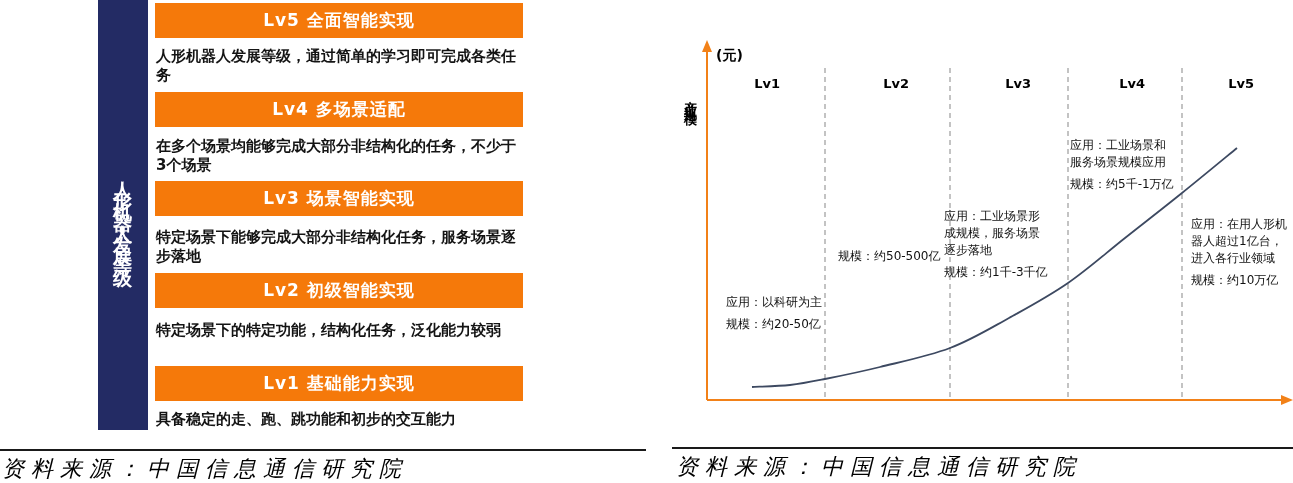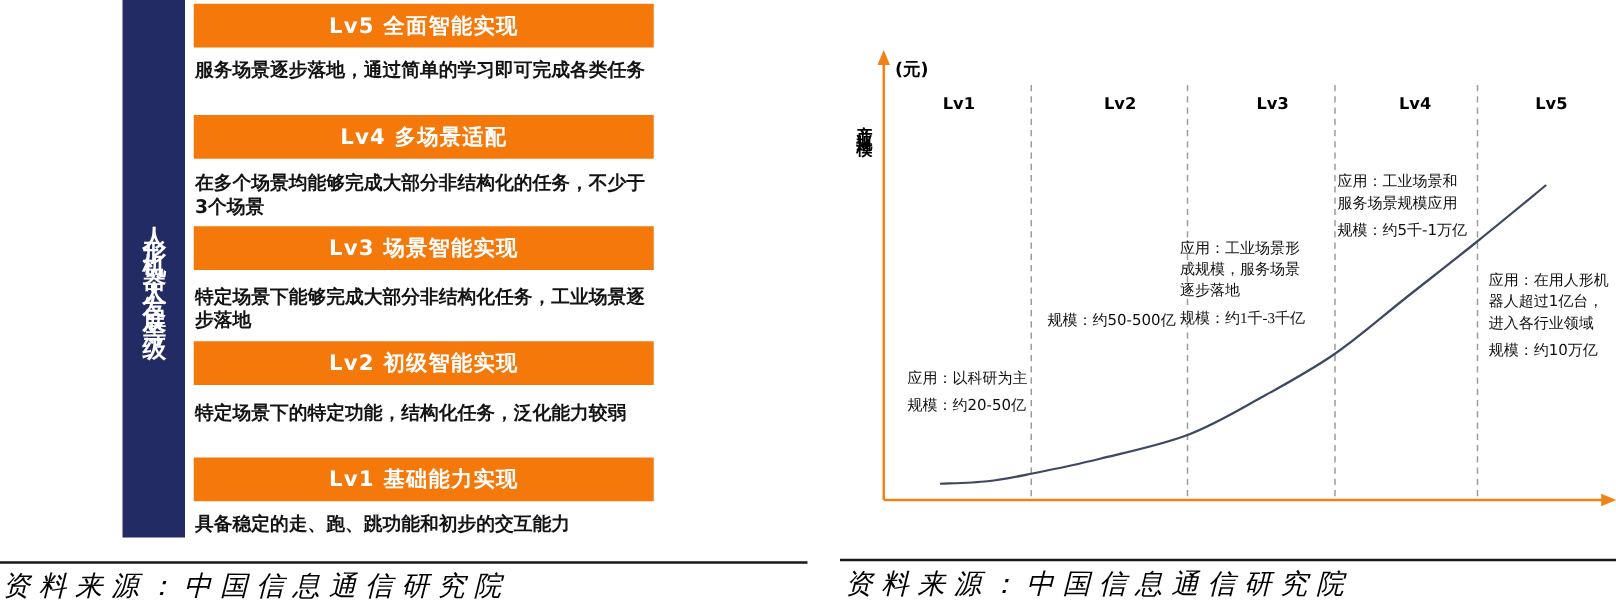--- a/index.html
+++ b/index.html
@@ -33,21 +33,21 @@
   .y-title{position:absolute;left:684px;top:90px;writing-mode:vertical-rl;text-orientation:upright;
     font-size:13px;font-weight:bold;letter-spacing:4px;color:#000;line-height:1;}
   .lv-label{position:absolute;top:76px;width:44px;text-align:right;
     font-size:13px;font-weight:bold;color:#000;}
   .lv0{left:736px}.lv1{left:865px}.lv2{left:987px}.lv3{left:1101px}.lv4{left:1210px}
 
   .ann{position:absolute;font-size:12px;line-height:17px;color:#111;}
   .ann .scale{margin-top:5px;white-space:nowrap;}
   .a0{left:716px;top:294px;white-space:nowrap;margin-left:10px;}
   .a1{left:838px;top:243px;width:98px;}
-  .a2{left:944px;top:190px;width:98px;font-family:Liberation Serif, serif;}
+  .a2{left:944px;top:208px;width:98px;}
   .a3{left:1070px;top:137px;width:100px;}
   .a4{left:1191px;top:216px;width:98px;}
 
   
   .rule{position:absolute;height:2px;background:#1a1a1a;}
   .rule-left{left:0;top:449px;width:646px;}
   .rule-right{left:672px;top:447px;width:621px;}
   .src{position:absolute;font-family:"DejaVu Serif","Liberation Serif",serif;font-style:italic;
     font-size:22px;letter-spacing:7px;color:#000;white-space:nowrap;}
   .src-left{left:2px;top:454px;}
@@ -57,27 +57,27 @@
 <body>
 
 <div class="stage">
 
   <div>
     <div class="blue-bar">
       <div class="blue-bar-text">人形机器人发展等级</div>
     </div>
 
     <div class="level-bar b0">Lv5 全面智能实现</div>
-    <div class="level-desc d0">服务场景逐步落地，通过简单的学习即可完成各类任务</div>
+    <div class="level-desc d0">人形机器人发展等级，通过简单的学习即可完成各类任务</div>
 
     <div class="level-bar b1">Lv4 多场景适配</div>
     <div class="level-desc d1">在多个场景均能够完成大部分非结构化的任务，不少于3个场景</div>
 
     <div class="level-bar b2">Lv3 场景智能实现</div>
-    <div class="level-desc d2">特定场景下能够完成大部分非结构化任务，工业场景逐步落地</div>
+    <div class="level-desc d2">特定场景下能够完成大部分非结构化任务，服务场景逐步落地</div>
 
     <div class="level-bar b3">Lv2 初级智能实现</div>
     <div class="level-desc d3">特定场景下的特定功能，结构化任务，泛化能力较弱</div>
 
     <div class="level-bar b4">Lv1 基础能力实现</div>
     <div class="level-desc d4">具备稳定的走、跑、跳功能和初步的交互能力</div>
   </div>
 
   <div>
     <svg class="chart-svg" viewBox="0 0 633 368">

